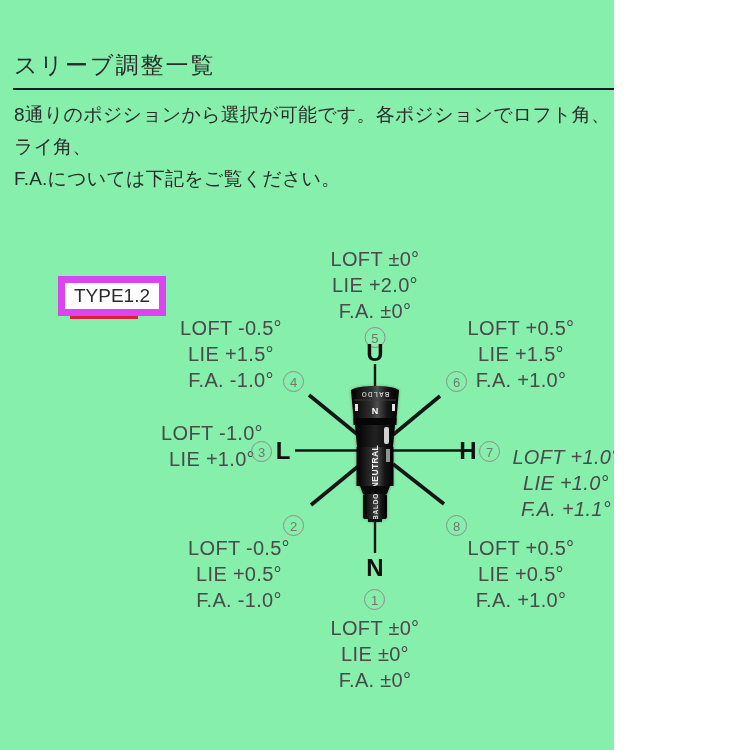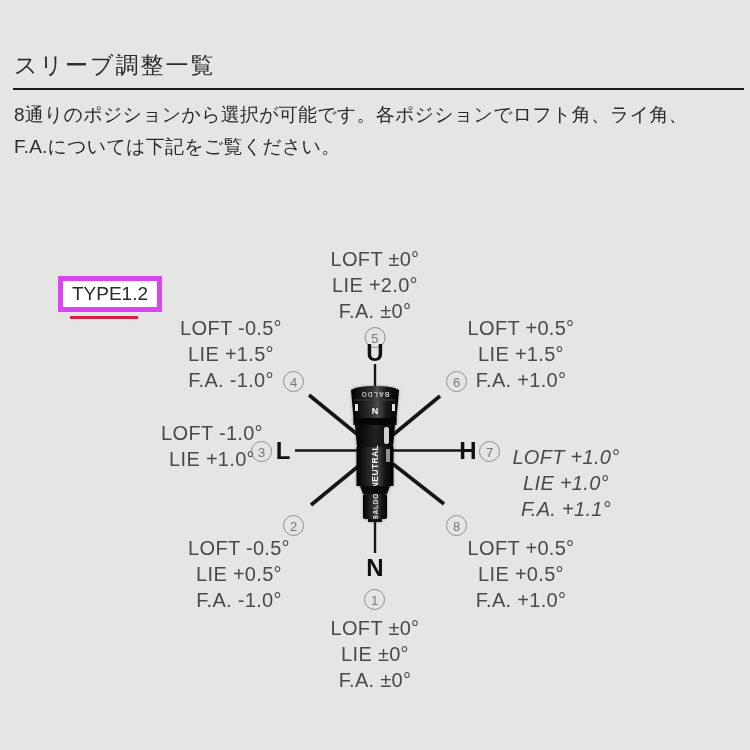--- a/index.html
+++ b/index.html
@@ -1,17 +1,17 @@
 <!DOCTYPE html>
 <html><head>
 <meta charset="utf-8">
 <style>
   html,body{margin:0;padding:0;background:#ffffff;}
   .page{
-    position:relative;width:750px;height:750px;background:#e5e5e5;overflow:hidden;
+    position:relative;width:614px;height:750px;background:#86efac;overflow:hidden;
     font-family:"Liberation Sans","DejaVu Sans",sans-serif;color:#2b2b2b;
   }
   .title{
     position:absolute;left:14px;top:50px;font-size:23px;letter-spacing:2px;
     color:#2b2b2b;font-weight:500;
   }
   .title-rule{
     position:absolute;left:13px;top:88px;width:731px;height:0;
     border-top:2px solid #1c1c1c;
   }
@@ -20,21 +20,21 @@
     color:#2b2b2b;letter-spacing:0.2px;
   }
   .standard-label{
     position:absolute;left:70px;top:234px;font-size:30px;font-weight:bold;
     color:#d4213c;border-bottom:3px solid #d4213c;padding:0 2px 1px 2px;
     letter-spacing:2px;
     margin-top:40px;
   }
   .type-box{
     position:absolute;left:58px;top:276px;width:94px;height:26px;
-    border:5px solid #d946ef;display:flex;align-items:center;justify-content:center;
+    border:7px solid #d946ef;display:flex;align-items:center;justify-content:center;
     font-size:19px;color:#2b2b2b;background:#fff;
   }
   .pos-group{
     position:absolute;transform:translateX(-50%);text-align:center;
     font-size:20px;line-height:26px;color:#4a4a4a;white-space:nowrap;
     letter-spacing:0.3px;
   }
   .pos-letter{
     position:absolute;transform:translateX(-50%);font-size:24px;font-weight:bold;
     color:#101010;line-height:24px;

